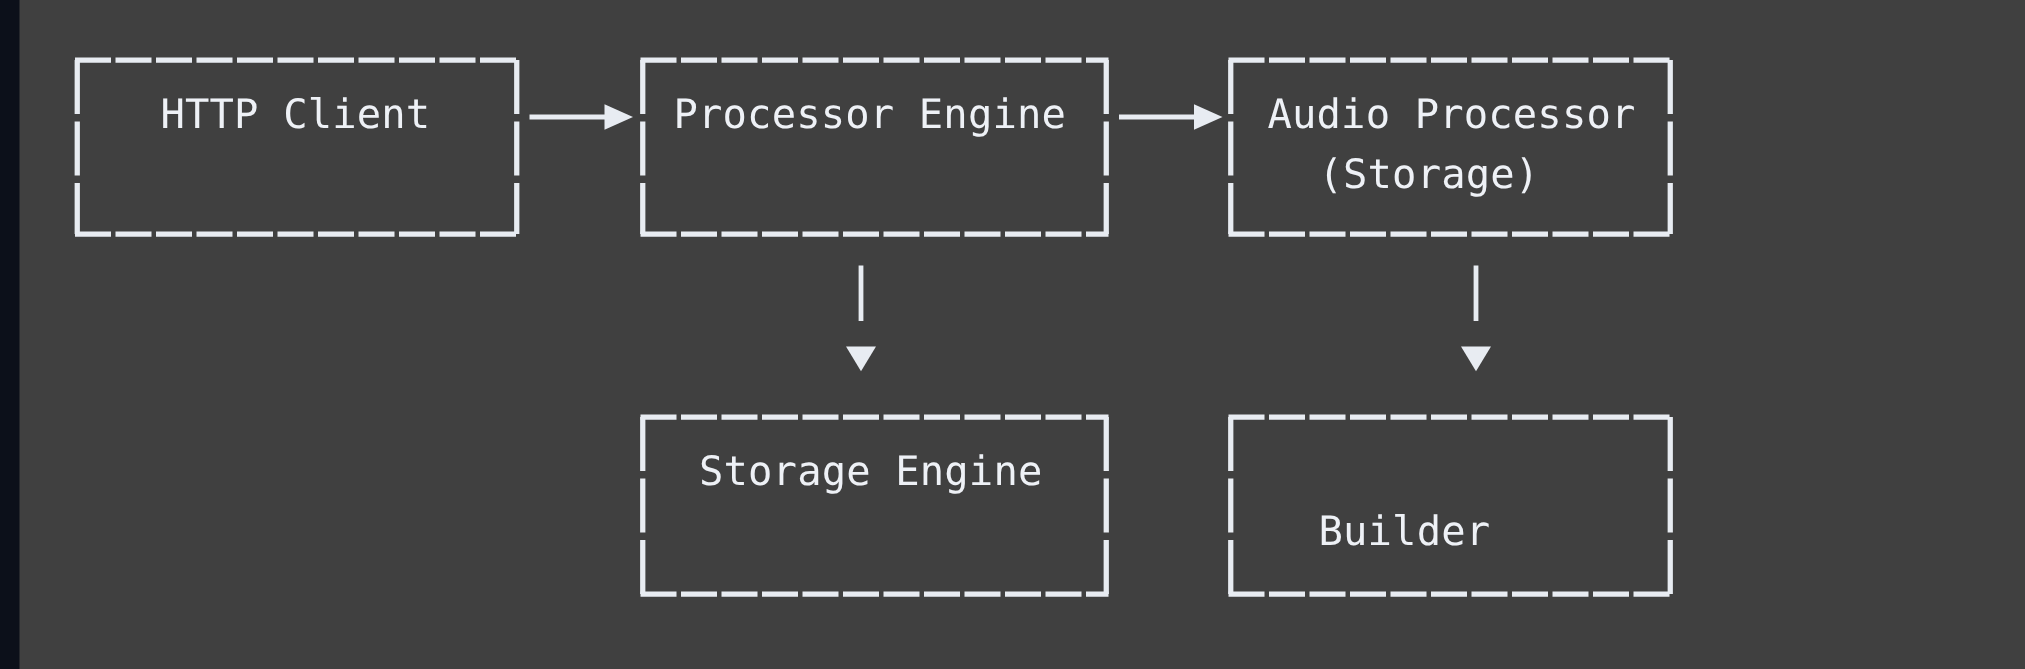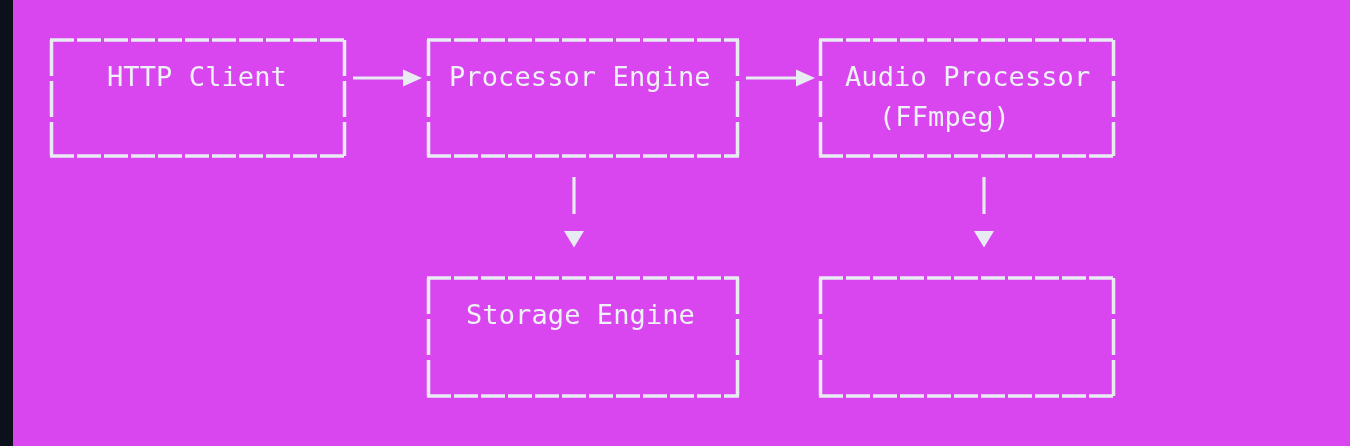--- a/index.html
+++ b/index.html
@@ -4,21 +4,21 @@
 <style>
   html, body {
     margin: 0;
     padding: 0;
     background: #161b24;
   }
   .stage {
     position: relative;
     width: 1350px;
     height: 446px;
-    background: #d946ef;
+    background: #404040;
     overflow: hidden;
     font-family: "DejaVu Sans Mono", "Liberation Mono", monospace;
   }
   .gutter {
     position: absolute;
     left: 0;
     top: 0;
     width: 13px;
     height: 446px;
     background: #0c101a;
@@ -112,18 +112,19 @@
       <line class="shaft" x1="984" y1="177" x2="984" y2="214" stroke="#e8ecf2"></line>
       <polygon points="974,231 994,231 984,247.5" stroke="none" fill="#e8ecf2"></polygon>
     </g>
   </svg>
 
   <div class="t" style="left:107px; top:57px">HTTP Client</div>
 
   <div class="t" style="left:449px; top:57px">Processor Engine</div>
 
   <div class="t" style="left:845px; top:57px">Audio Processor</div>
-  <div class="t" style="left:879px; top:97px">(FFmpeg)</div>
+  <div class="t" style="left:879px; top:97px">(Storage)</div>
 
   <div class="t" style="left:466px; top:295px">Storage Engine</div>
 
+  <div class="t" style="left:879px; top:335px">Builder</div>
 
 </div>
 
 </body></html>

